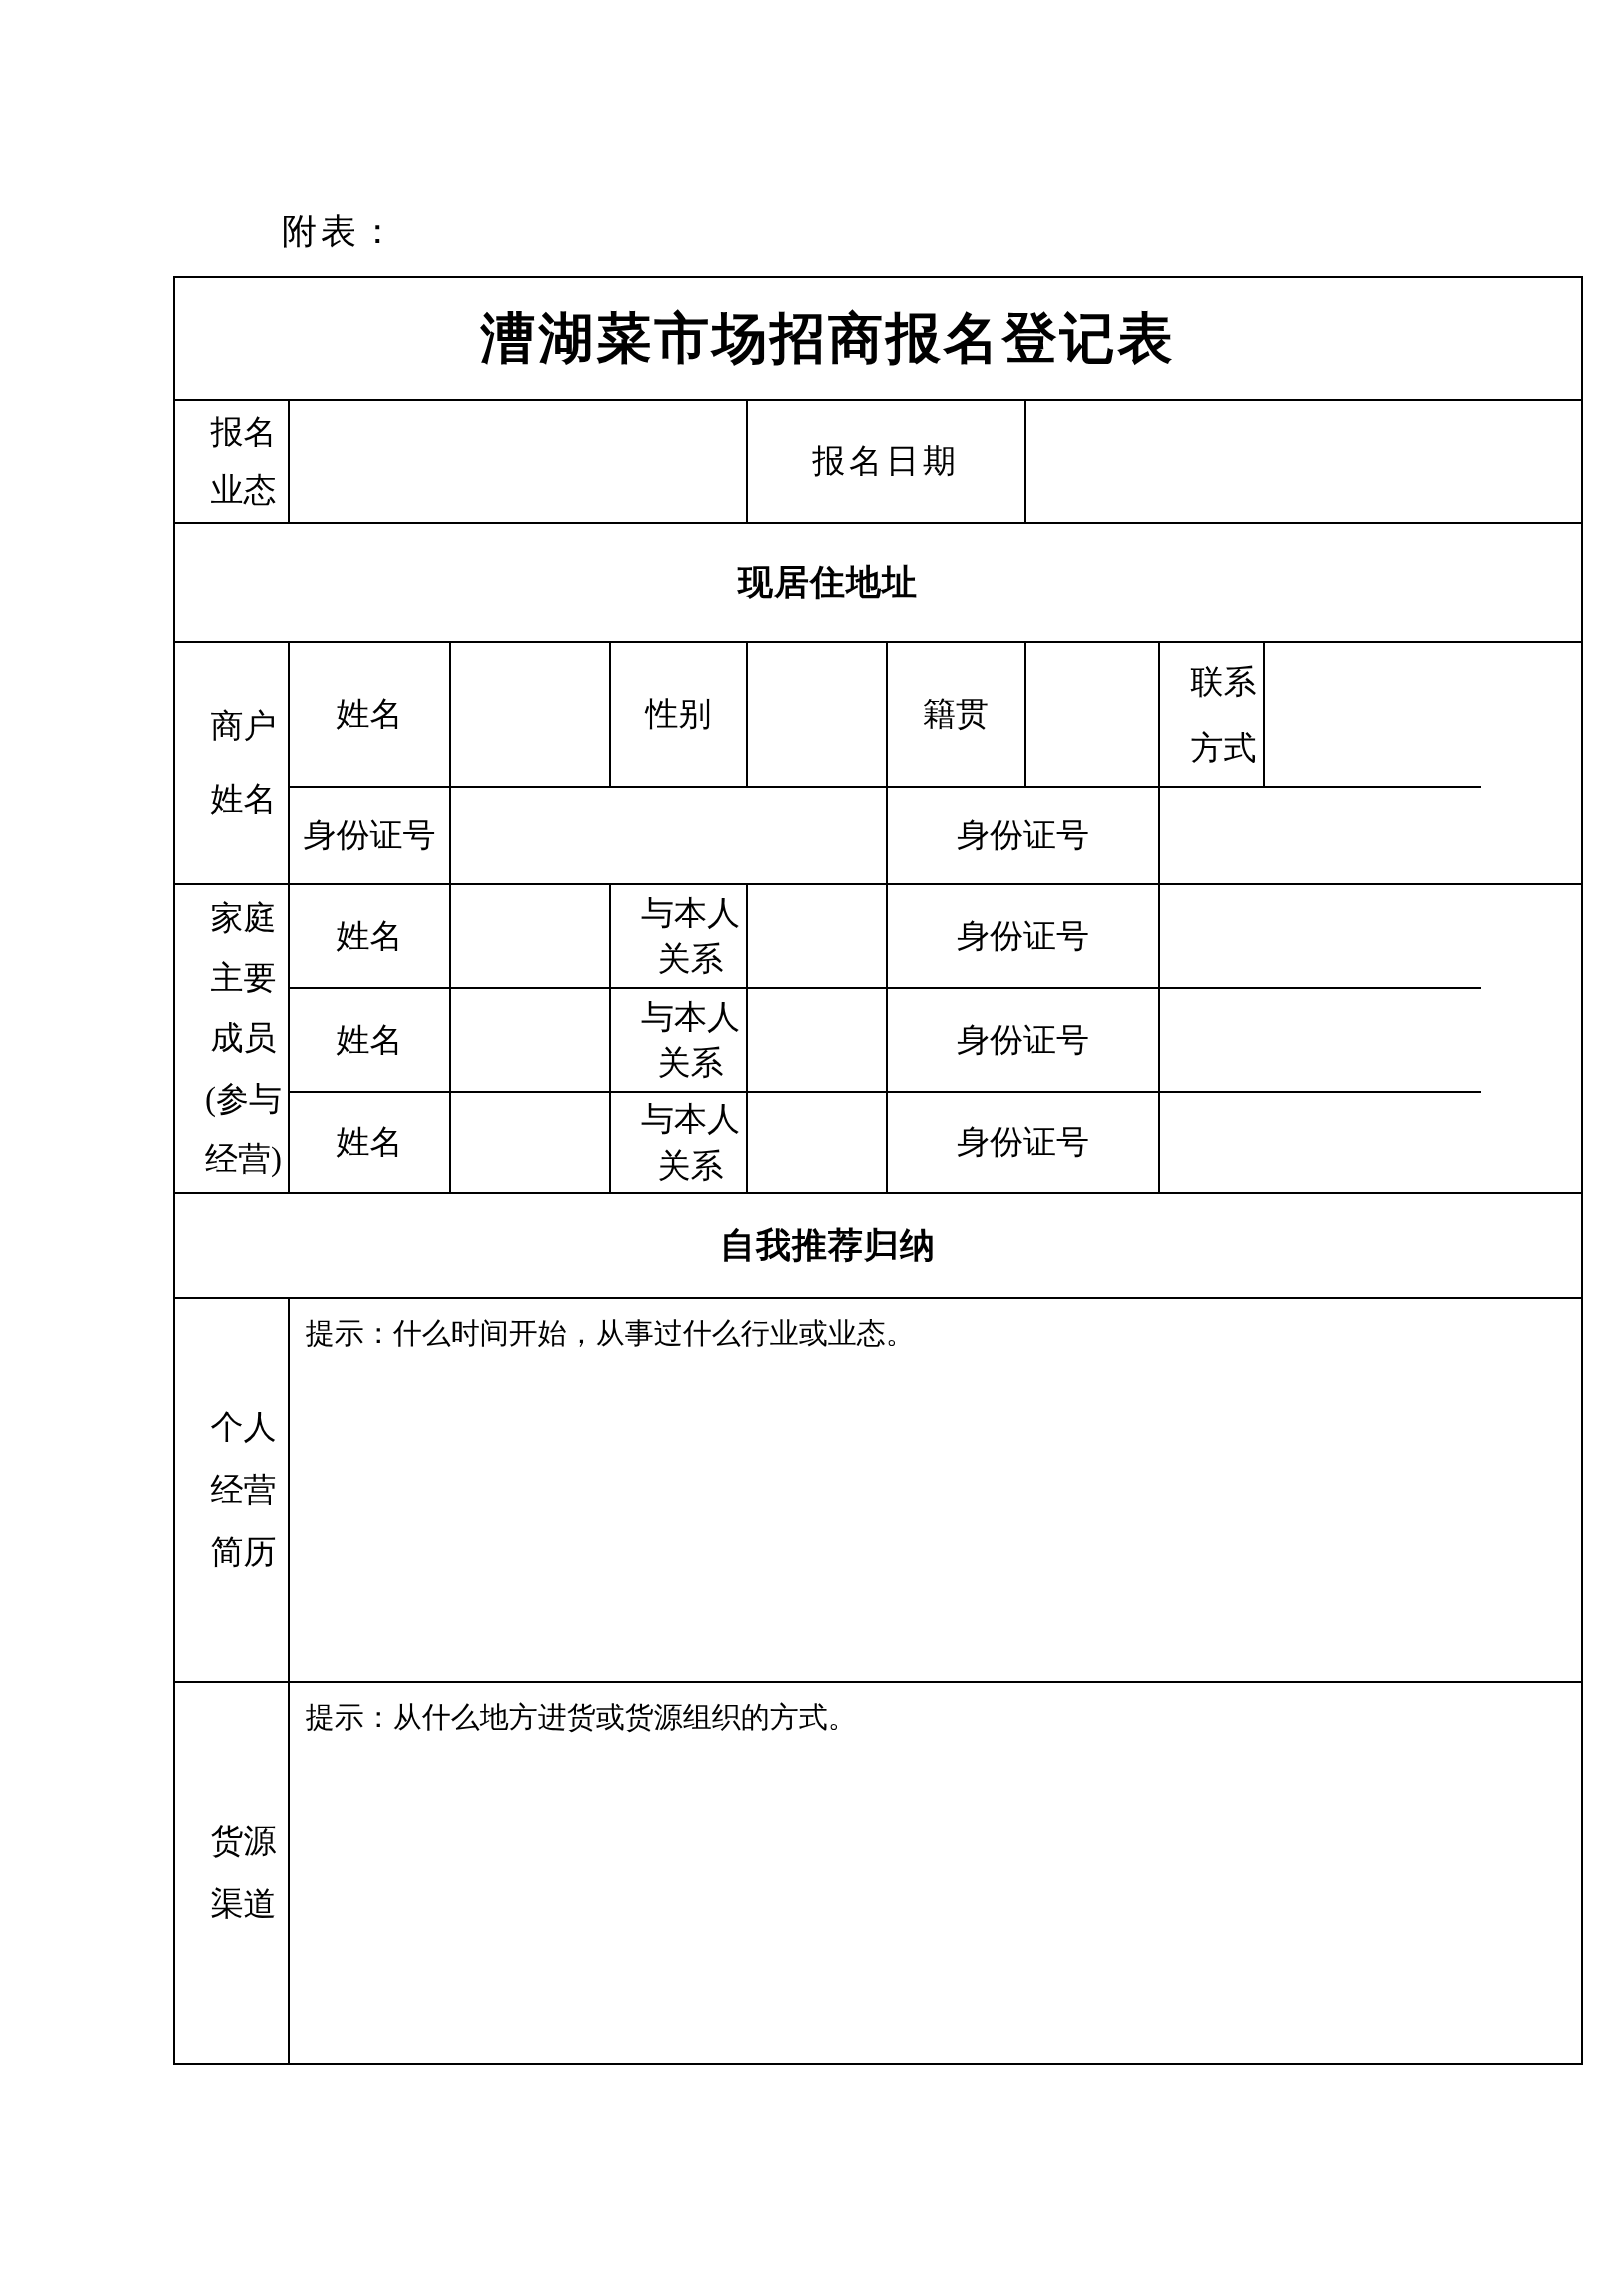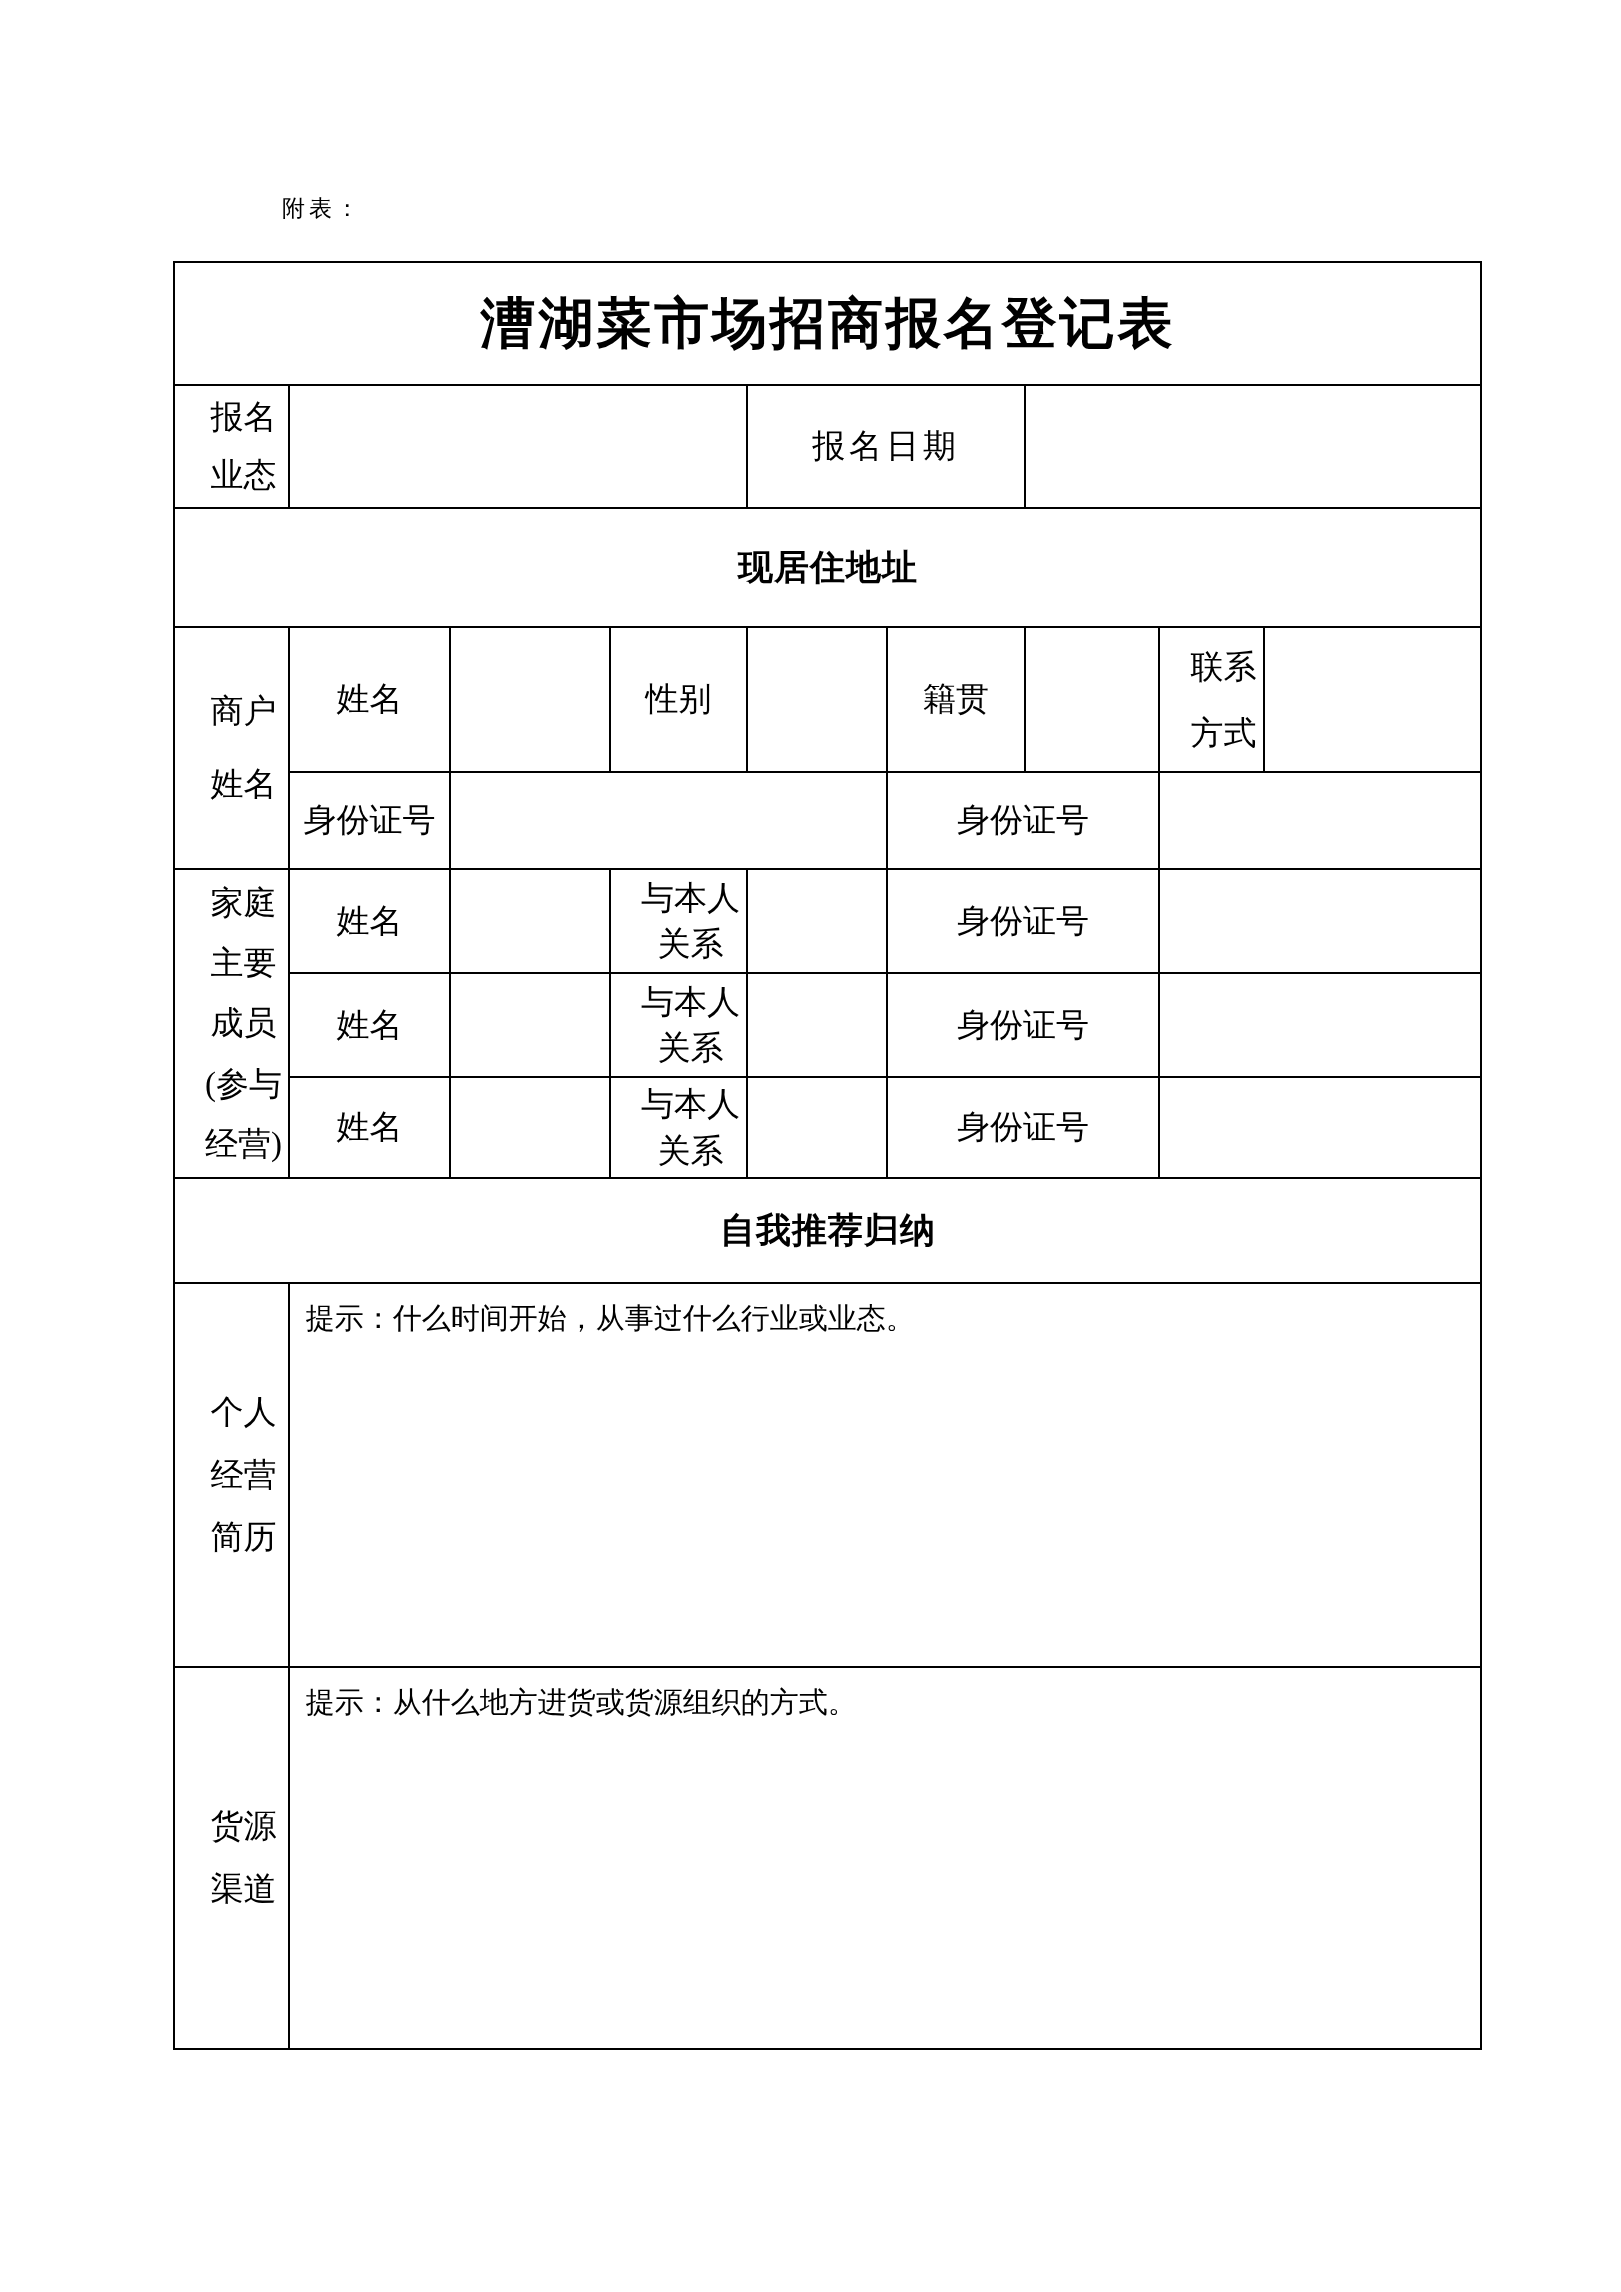--- a/index.html
+++ b/index.html
@@ -5,30 +5,30 @@
   * { margin: 0; padding: 0; box-sizing: border-box; }
   html, body { background: #ffffff; }
   body {
     width: 1621px; height: 2293px;
     position: relative;
     font-family: "Liberation Serif", "DejaVu Serif", serif;
     color: #000;
   }
   .annotation {
     position: absolute;
-    left: 282px; top: 193px;
-    font-size: 23px;
+    left: 282px; top: 208px;
+    font-size: 35px;
     letter-spacing: 3.9px;
     white-space: nowrap;
     text-align: center;
   }
   .form-table {
     position: absolute;
-    left: 173px; top: 261px;
-    width: 1309px; height: 1789px;
+    left: 173px; top: 276px;
+    width: 1410px; height: 1789px;
     border: 2px solid #000;
     display: flex;
     flex-direction: column;
     background: #fff;
   }
   .trow {
     display: flex;
     border-bottom: 2px solid #000;
     flex-shrink: 0;
     width: 100%;

